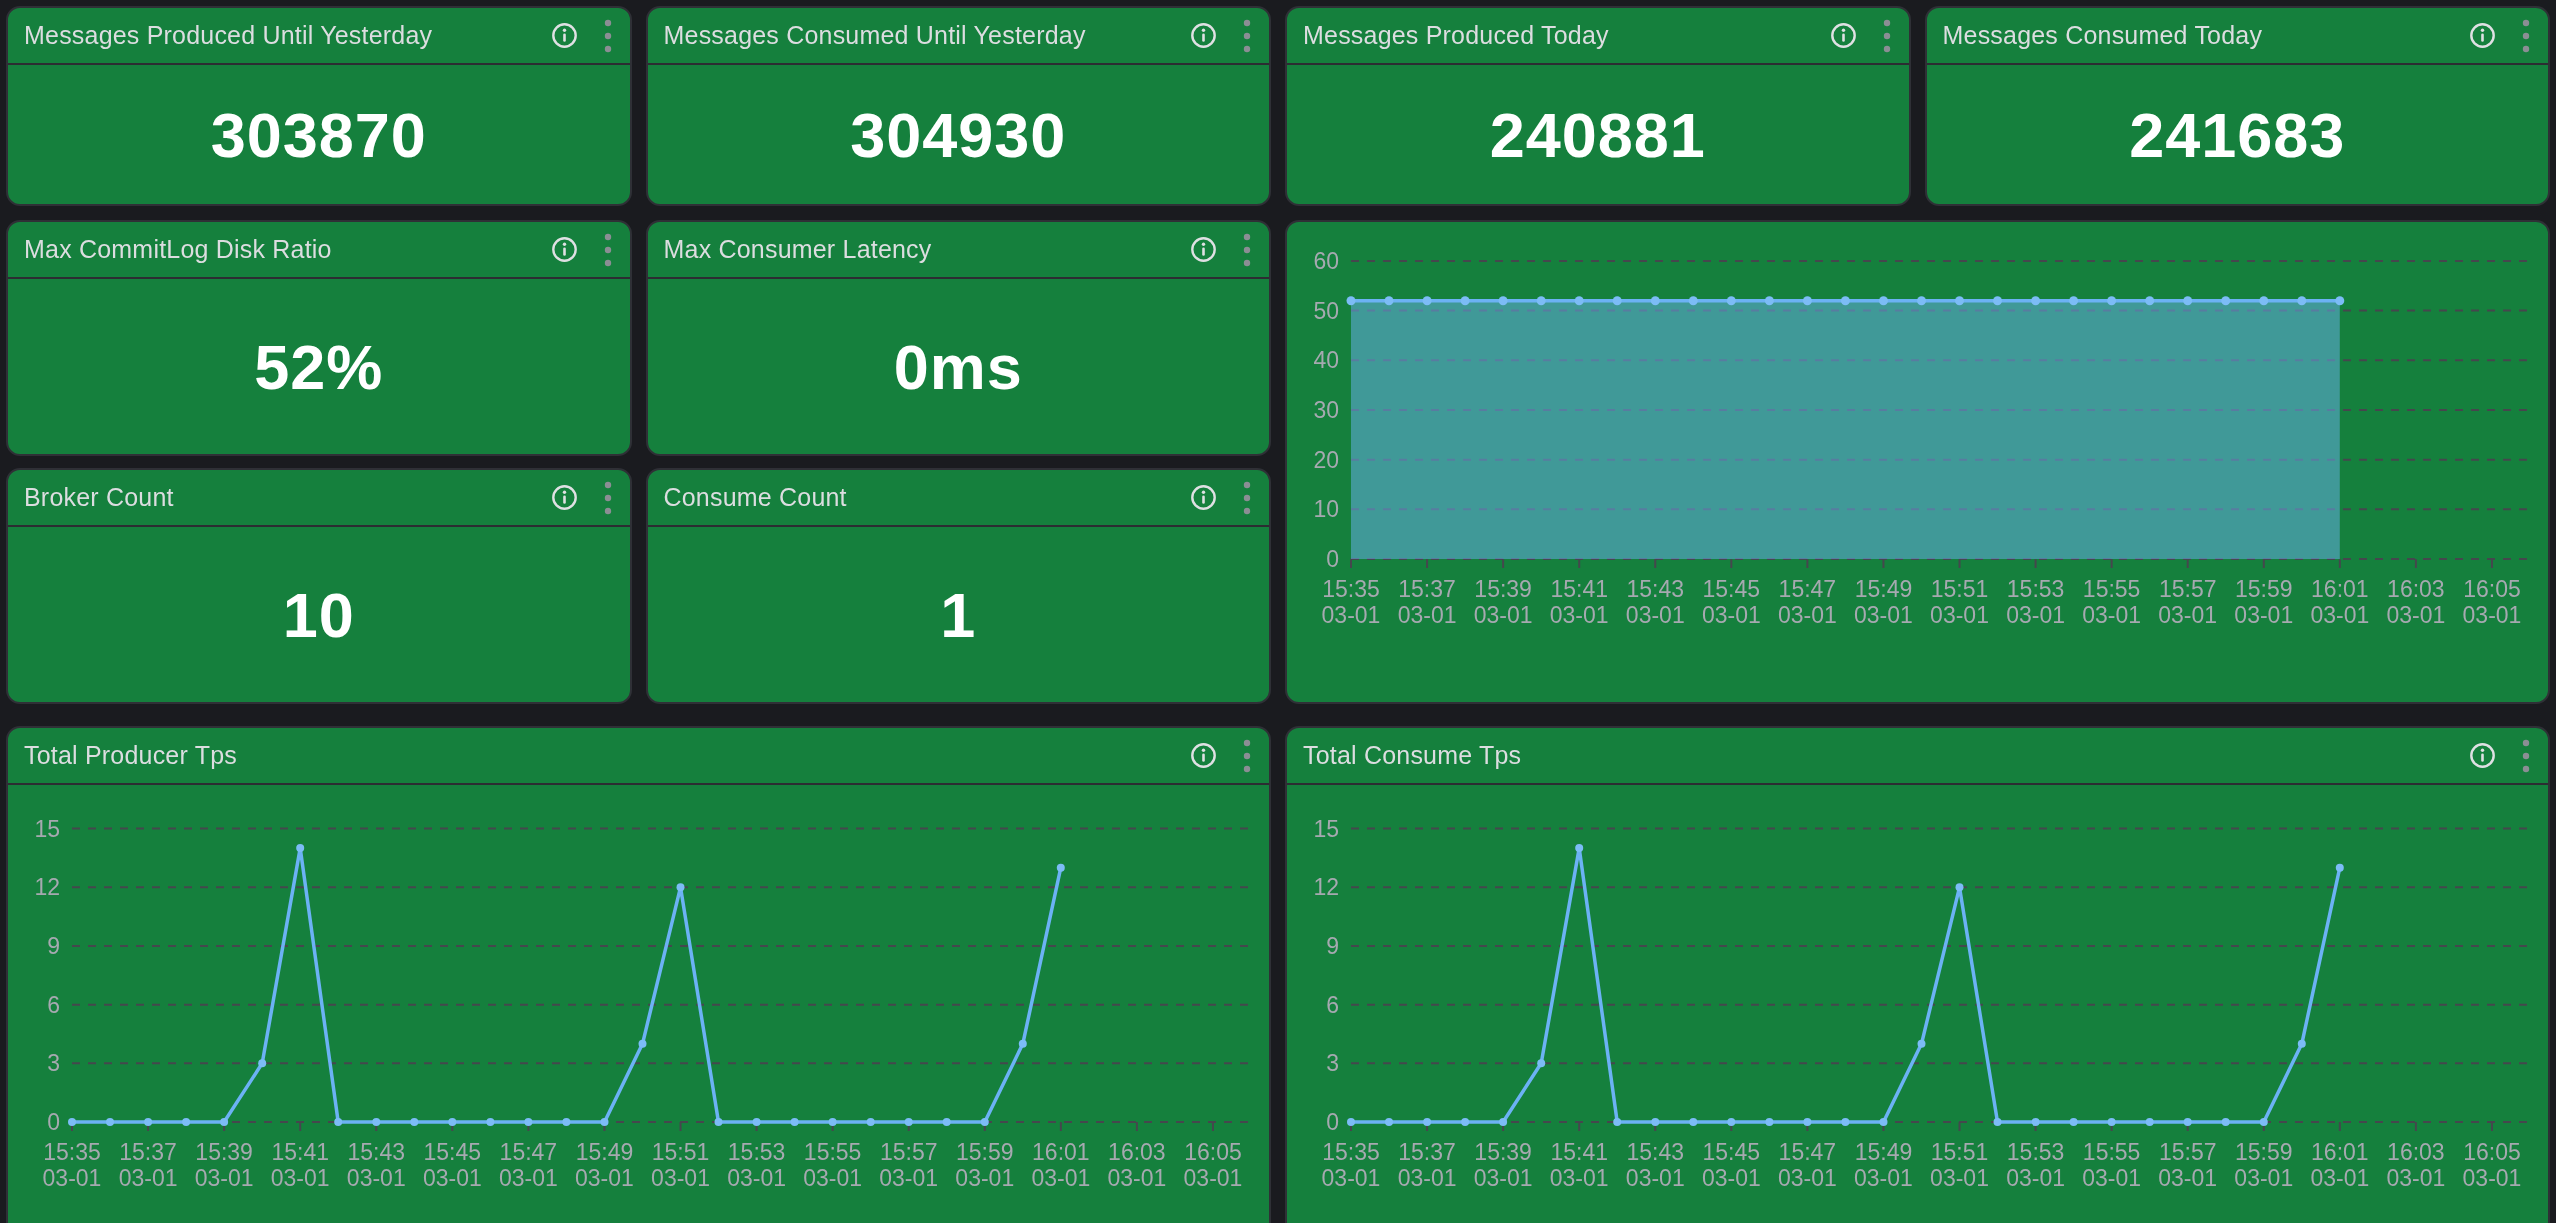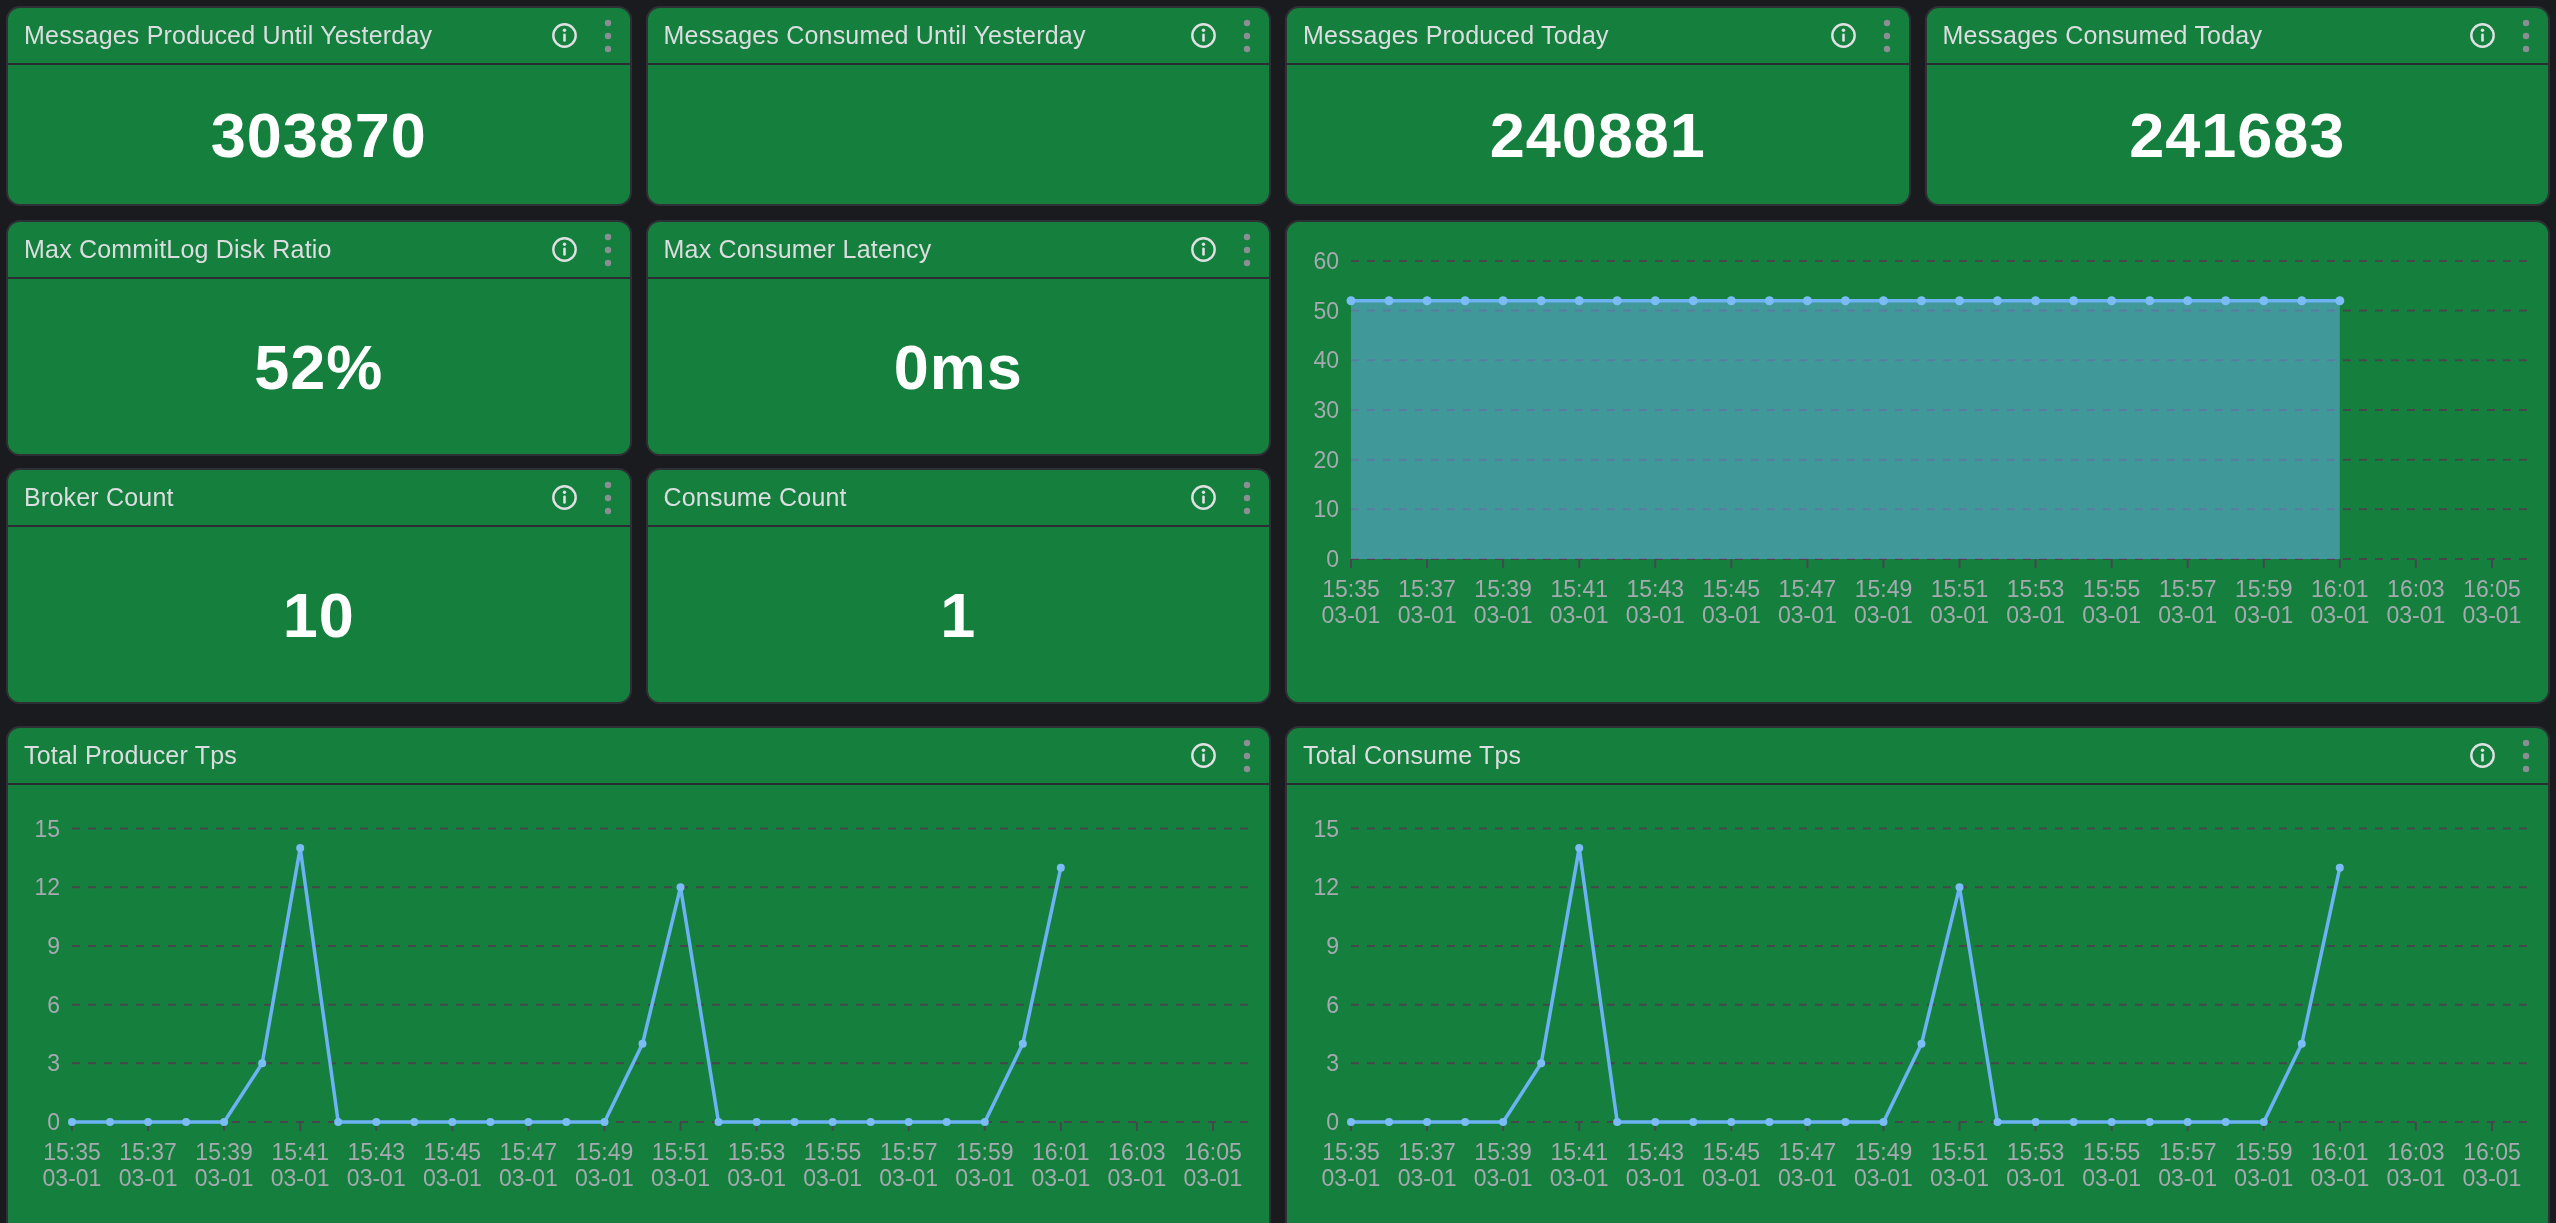--- a/index.html
+++ b/index.html
@@ -80,20 +80,23 @@
             </span>
           <span class="icon kebab">
               <svg width="8" height="34" viewBox="0 0 8 34">
                 <circle cx="4" cy="4" r="3.2" fill="currentColor"></circle>
                 <circle cx="4" cy="17" r="3.2" fill="currentColor"></circle>
                 <circle cx="4" cy="30" r="3.2" fill="currentColor"></circle>
               </svg>
             </span>
         </div>
       </header>
+      <div class="panel-body stat-body">
+        <div class="stat-value">304930</div>
+      </div>
     </section>
 
     <section class="panel">
       <header class="panel-header">
         <h2 class="panel-title">Messages Produced Today</h2>
         <div class="panel-actions">
           <span class="icon info">
               <svg width="27" height="27" viewBox="0 0 27 27">
                 <circle cx="13.5" cy="13.5" r="11.2" fill="none" stroke="currentColor" stroke-width="2.4"></circle>
                 <circle cx="13.5" cy="8.2" r="1.7" fill="currentColor"></circle>

